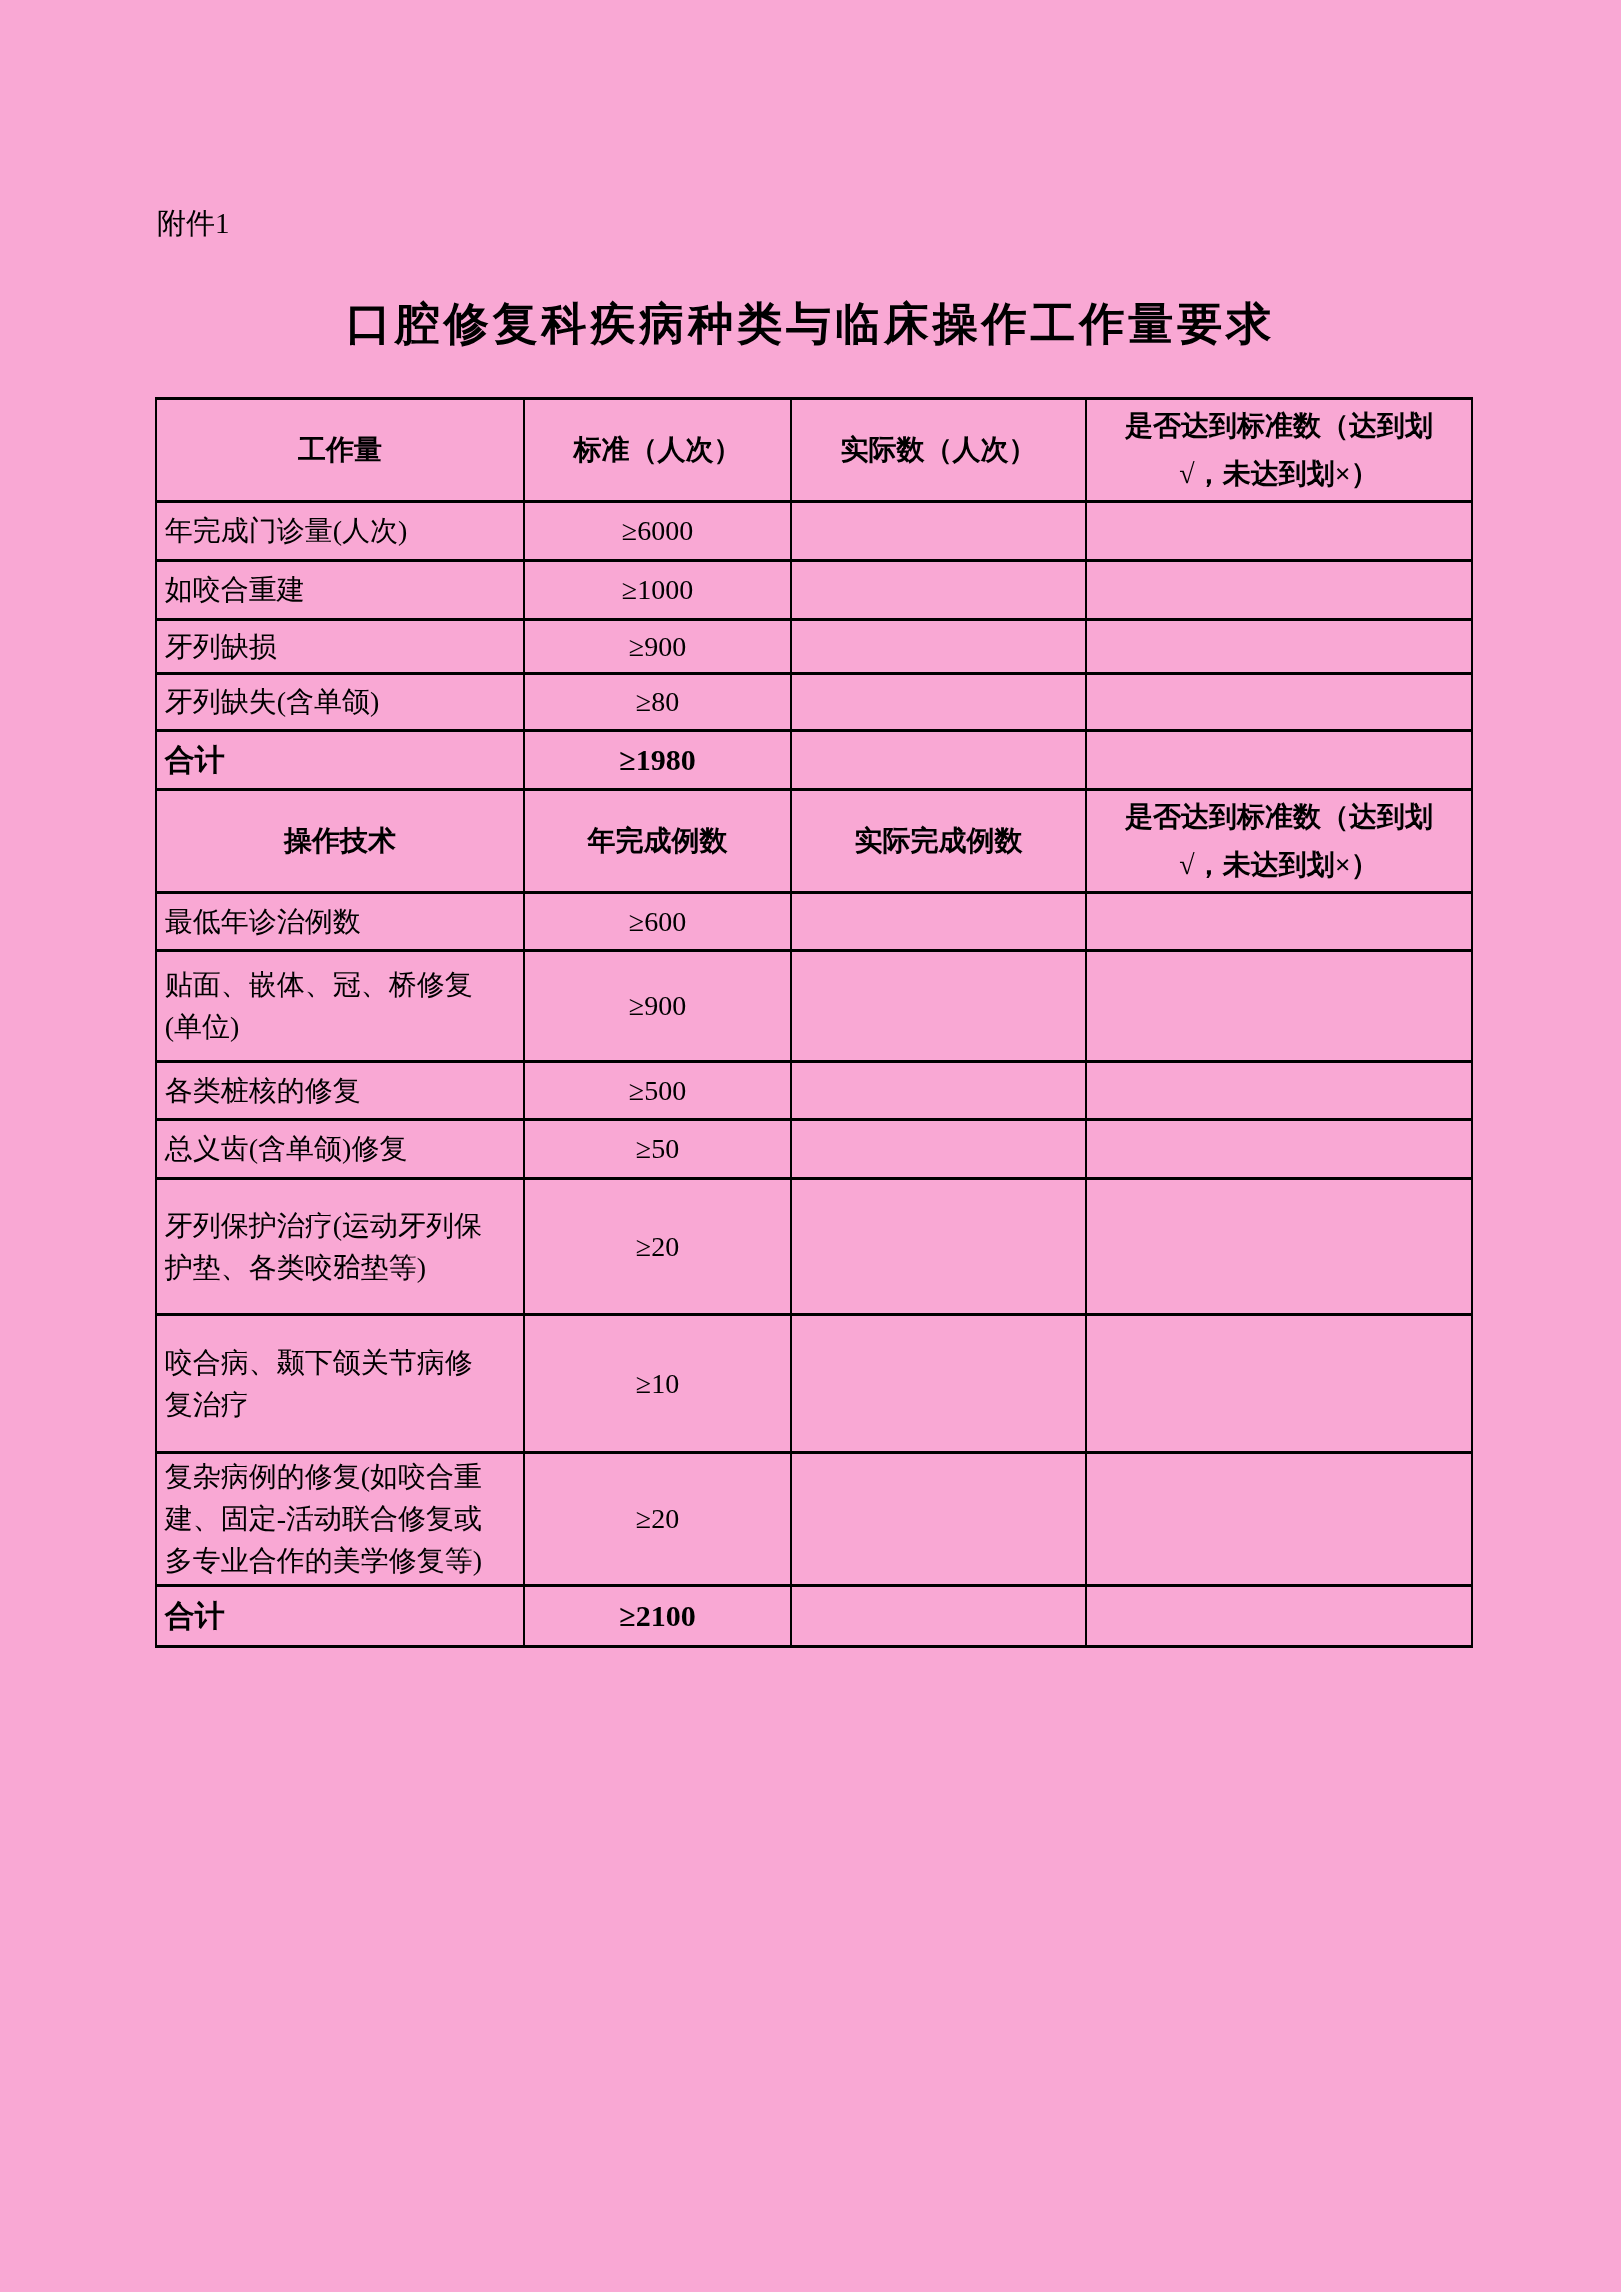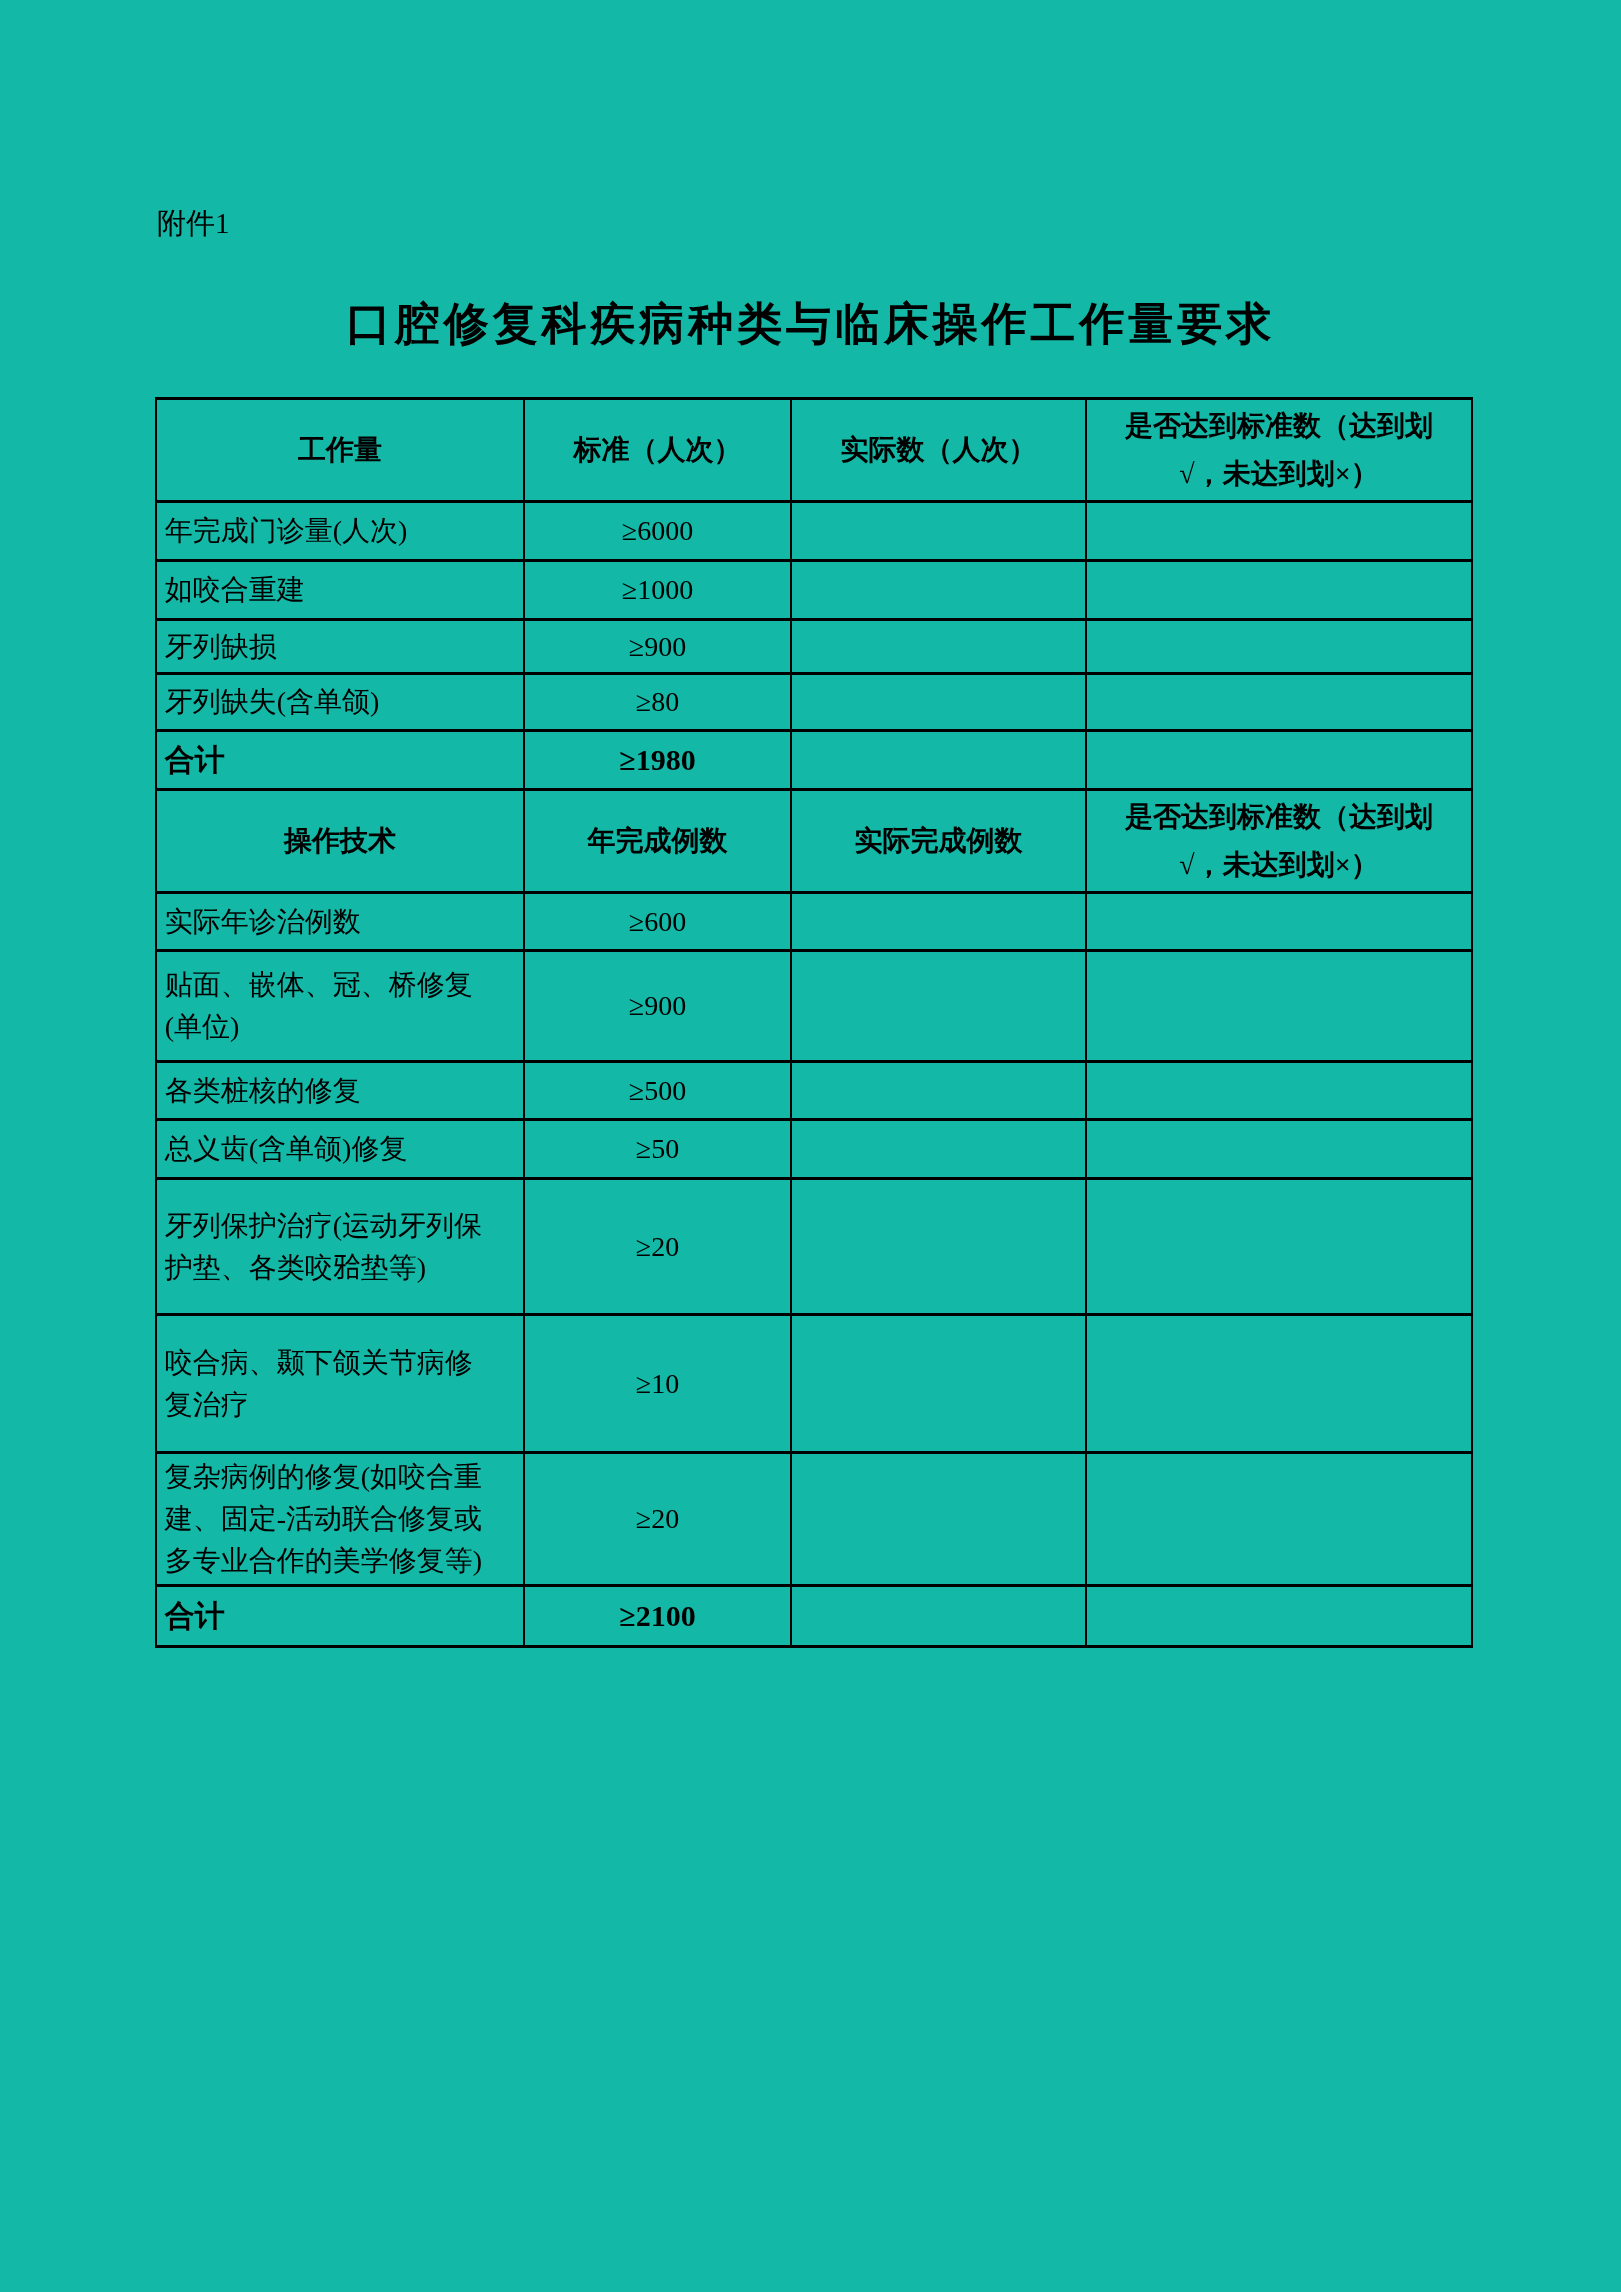--- a/index.html
+++ b/index.html
@@ -1,20 +1,20 @@
 <!DOCTYPE html>
 <html><head>
 <meta charset="utf-8">
 <style>
   html, body { margin: 0; padding: 0; background: #ffffff; }
   .page {
     position: relative;
     width: 1621px;
     height: 2293px;
-    background: #14b8a6;
+    background: #f9a8d4;
     color: #000000;
     font-family: "Liberation Serif", "DejaVu Serif", serif;
     overflow: hidden;
   }
   .attachment-label {
     position: absolute;
     left: 157px;
     top: 206px;
     font-size: 29px;
     line-height: 35px;
@@ -114,21 +114,21 @@
         <td class="c3"></td>
         <td class="c4"></td>
       </tr>
       <tr class="row-header" style="height:94px">
         <td class="c1">操作技术</td>
         <td class="c2">年完成例数</td>
         <td class="c3">实际完成例数</td>
         <td class="c4">是否达到标准数（达到划√，未达到划×）</td>
       </tr>
       <tr class="row-data" style="height:58px">
-        <td class="c1">实际年诊治例数</td>
+        <td class="c1">最低年诊治例数</td>
         <td class="c2">≥600</td>
         <td class="c3"></td>
         <td class="c4"></td>
       </tr>
       <tr class="row-data" style="height:111px">
         <td class="c1">贴面、嵌体、冠、桥修复(单位)</td>
         <td class="c2">≥900</td>
         <td class="c3"></td>
         <td class="c4"></td>
       </tr>

